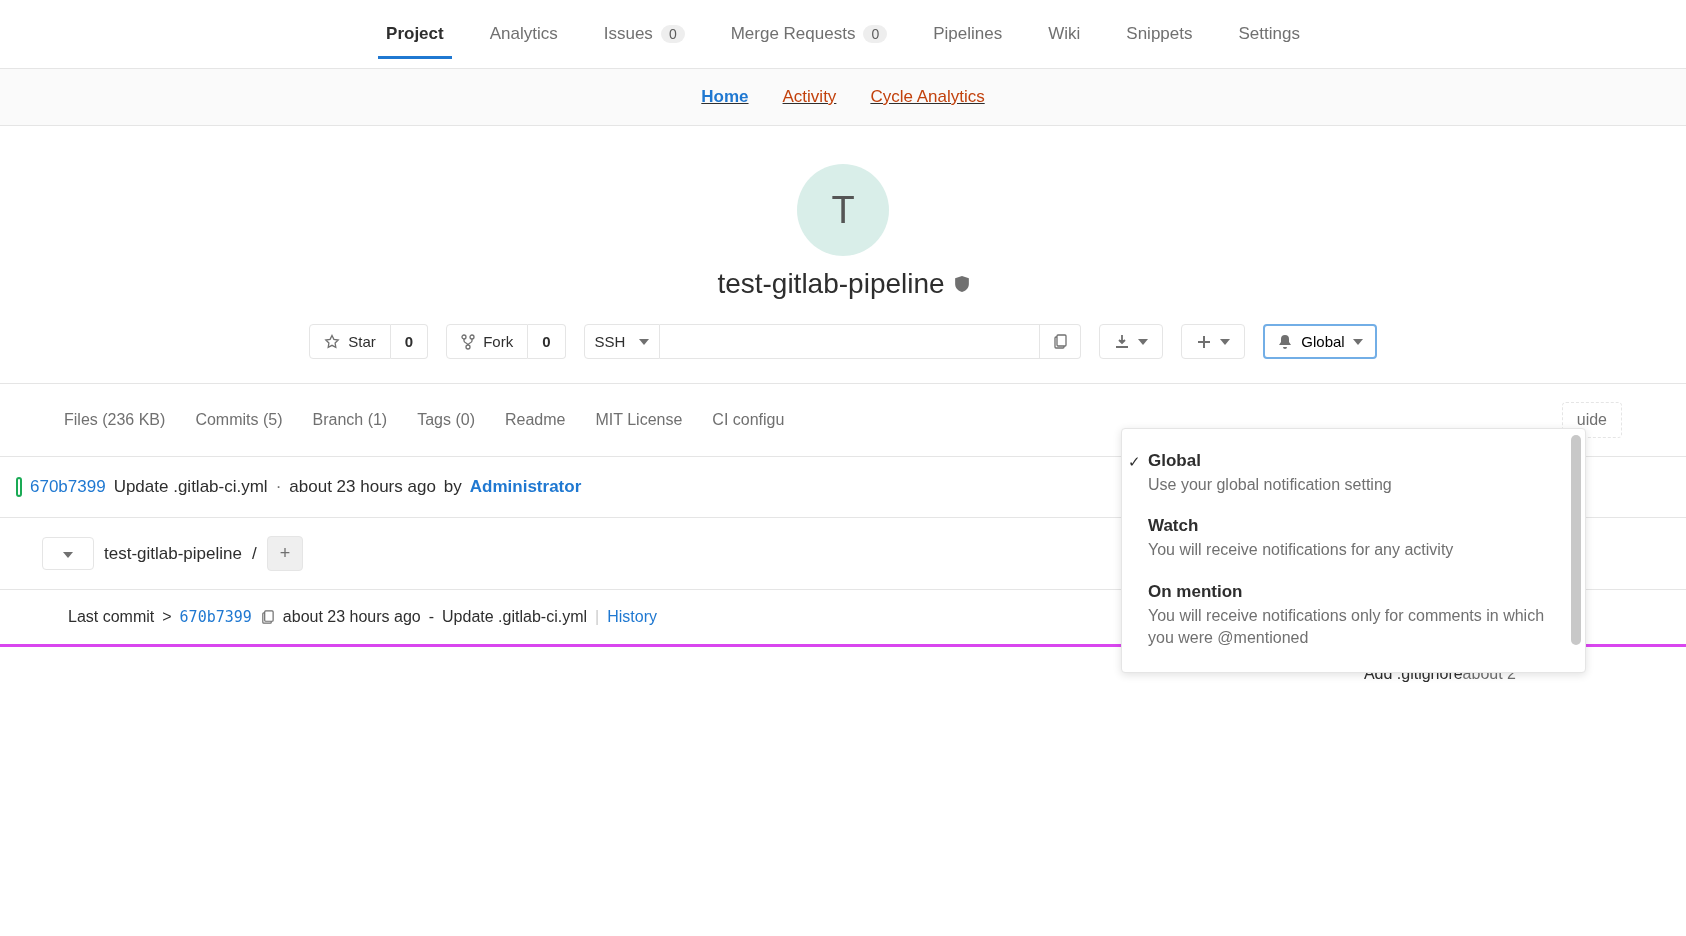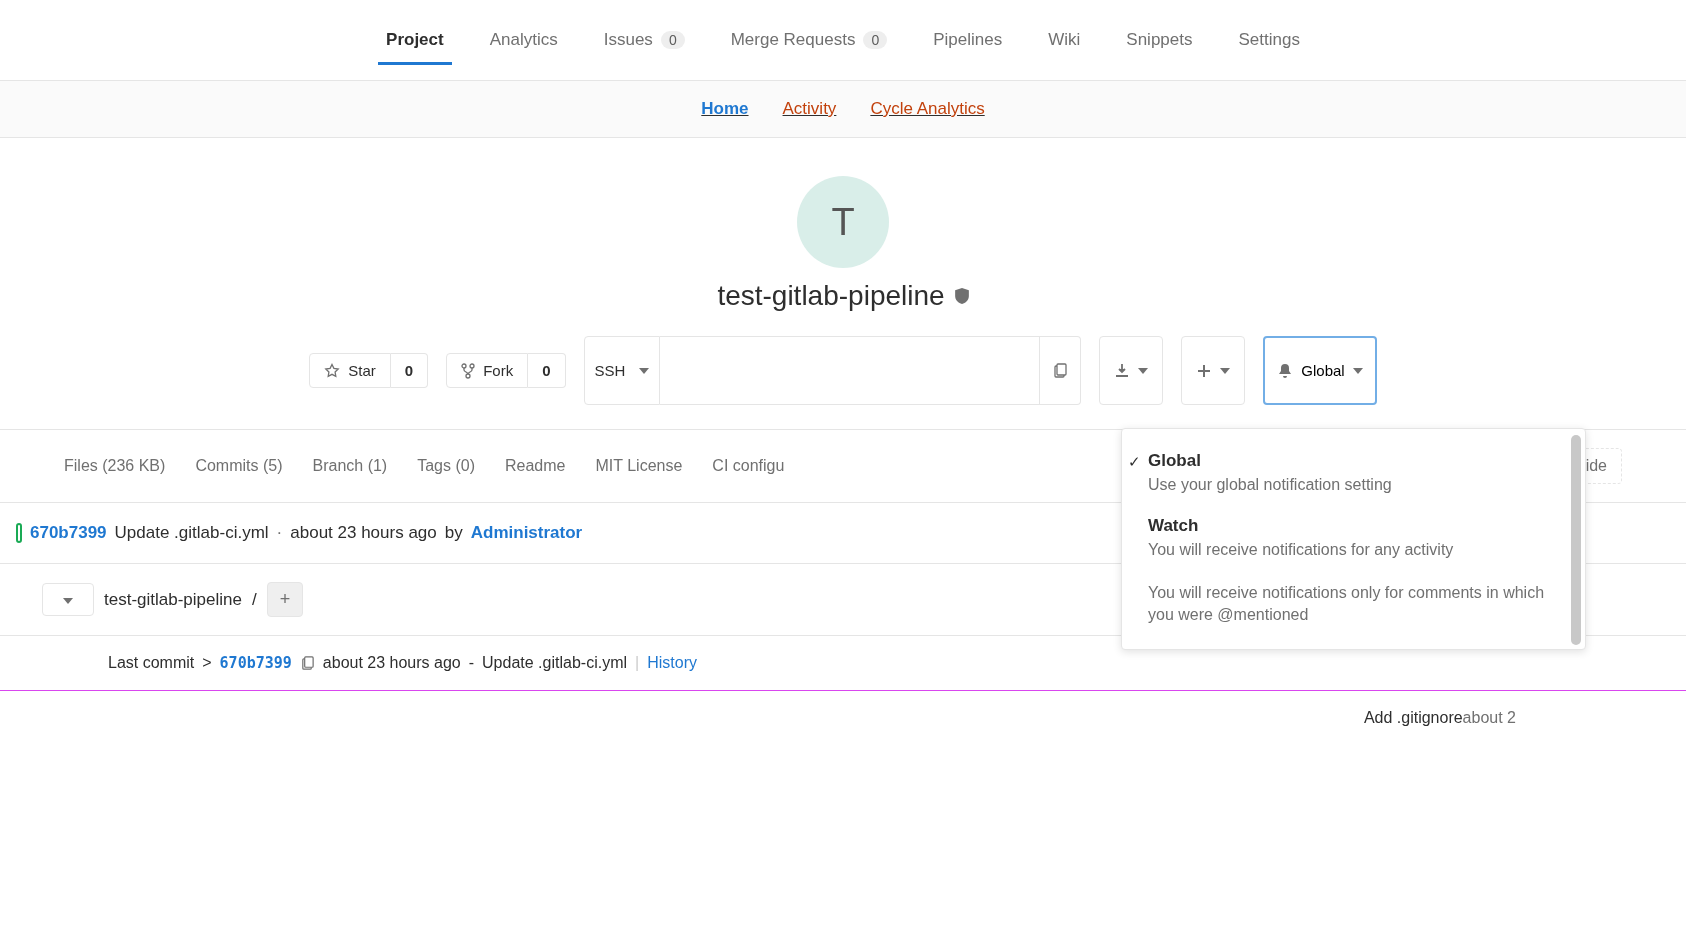--- a/index.html
+++ b/index.html
@@ -1,19 +1,19 @@
 <!DOCTYPE html>
 <html><head>
 <meta charset="utf-8">
 <style>
 * { box-sizing: border-box; margin: 0; padding: 0; }
 body { font-family: -apple-system, BlinkMacSystemFont, "Segoe UI", Helvetica, Arial, sans-serif; font-size: 15px; color: #2e2e2e; background: #fff; }
 a { text-decoration: none; }
 
-.top-nav { display: flex; justify-content: center; border-bottom: 1px solid #e5e5e5; padding: 16px 20px; gap: 30px; }
+.top-nav { display: flex; justify-content: center; border-bottom: 1px solid #e5e5e5; padding: 10px 20px; gap: 30px; }
 .top-nav .nav-item { padding: 14px 8px; color: #707070; font-size: 17px; cursor: pointer; position: relative; display: flex; align-items: center; gap: 8px; }
 .top-nav .nav-item.active { color: #2e2e2e; font-weight: 600; }
 .top-nav .nav-item.active::after { content: ""; position: absolute; left: 0; right: 0; bottom: -1px; height: 3px; background: #1f78d1; }
 .badge { display: inline-block; background: #eee; color: #5c5c5c; border-radius: 10px; padding: 1px 8px; font-size: 14px; }
 
 .sub-nav { display: flex; justify-content: center; background: #fafafa; border-bottom: 1px solid #e5e5e5; gap: 34px; padding: 18px 0; text-decoration: underline; }
 .sub-nav .sub-item { color: #c2410c; font-size: 17px; cursor: pointer; }
 .sub-nav .sub-item.active { color: #1f78d1; font-weight: 600; }
 
 .project-header { text-align: center; padding: 38px 0 24px; }
@@ -21,41 +21,41 @@
 .project-name { font-size: 28px; color: #2e2e2e; display: inline-flex; align-items: center; gap: 10px; }
 .privacy-icon { width: 14px; height: 16px; }
 
 .action-bar { display: flex; justify-content: center; align-items: stretch; gap: 18px; padding: 0 30px 24px; flex-wrap: nowrap; }
 .btn-group { display: inline-flex; align-items: center; }
 .btn { border: 1px solid #e5e5e5; background: #fff; padding: 8px 14px; border-radius: 4px; cursor: pointer; font-size: 15px; color: #2e2e2e; display: inline-flex; align-items: center; gap: 8px; }
 .btn-group .btn:first-child { border-top-right-radius: 0; border-bottom-right-radius: 0; }
 .btn-group .btn:last-child { border-top-left-radius: 0; border-bottom-left-radius: 0; border-left: none; }
 .count-box { border: 1px solid #e5e5e5; background: #fff; padding: 8px 14px; border-radius: 0 4px 4px 0; border-left: none; font-weight: 600; }
 .clone-group { display: inline-flex; align-items: stretch; }
-.clone-select { border: 1px solid #e5e5e5; border-radius: 4px 0 0 4px; padding: 25px 10px; background: #fff; cursor: pointer; display: flex; align-items: center; gap: 14px; }
+.clone-select { border: 1px solid #e5e5e5; border-radius: 4px 0 0 4px; padding: 8px 10px; background: #fff; cursor: pointer; display: flex; align-items: center; gap: 14px; }
 .clone-input { border: 1px solid #e5e5e5; border-left: none; width: 380px; padding: 8px 10px; font-size: 15px; background: #fff; }
 .clone-copy { border: 1px solid #e5e5e5; border-left: none; border-radius: 0 4px 4px 0; padding: 8px 12px; background: #fff; cursor: pointer; }
 .btn-global { border: 2px solid #72aee6; border-radius: 4px; padding: 7px 12px; background: #fff; cursor: pointer; display: inline-flex; align-items: center; gap: 8px; font-size: 15px; }
 .caret { display: inline-block; width: 0; height: 0; border-left: 5px solid transparent; border-right: 5px solid transparent; border-top: 6px solid #707070; }
 
 .stats-bar { display: flex; gap: 30px; padding: 18px 64px; border-top: 1px solid #e5e5e5; border-bottom: 1px solid #e5e5e5; color: #707070; font-size: 16px; align-items: center; position: relative; }
 .stats-bar .stat { cursor: pointer; }
 .guide-placeholder { margin-left: auto; border: 1px dashed #e5e5e5; padding: 8px 14px; border-radius: 4px; color: #707070; }
 
 .commit-bar { padding: 20px 0 20px 16px; border-bottom: 1px solid #e5e5e5; font-size: 17px; color: #2e2e2e; display: flex; align-items: center; gap: 8px; }
 .passed-pill { border: 2px solid #1aaa55; border-radius: 10px; width: 6px; height: 20px; display: inline-block; }
-.sha-link { color: #1f78d1; font-weight: 700; }
+.sha-link { color: #1f78d1; font-weight: 400; }
 .author-link { color: #1f78d1; font-weight: 600; }
 .dot { color: #707070; }
 
 .breadcrumb-bar { padding: 18px 42px; border-bottom: 1px solid #e5e5e5; display: flex; align-items: center; gap: 10px; font-size: 17px; color: #2e2e2e; }
 .branch-select { border: 1px solid #e5e5e5; padding: 8px 20px; border-radius: 4px; cursor: pointer; background: #fff; }
 .add-btn { border: 1px solid #e5e5e5; padding: 6px 12px; border-radius: 4px; cursor: pointer; color: #707070; font-size: 18px; }
 
-.last-commit-row { padding: 18px 170px 18px 108px; border-bottom: 1px solid #d946ef; display: flex; align-items: center; gap: 8px; font-size: 16px; color: #2e2e2e; justify-content: space-between; }
+.last-commit-row { padding: 18px 170px 18px 68px; border-bottom: 3px solid #d946ef; display: flex; align-items: center; gap: 8px; font-size: 16px; color: #2e2e2e; justify-content: space-between; }
 .last-commit-left { display: flex; align-items: center; gap: 8px; }
 .history-link { color: #1f78d1; }
 
 .file-row { padding: 18px 170px 18px 170px; font-size: 16px; color: #2e2e2e; display: flex; justify-content: flex-end; }
 .file-time { color: #707070; }
 
 .dropdown { position: absolute; right: 100px; top: 428px; width: 465px; background: #fff; border: 1px solid #e5e5e5; border-radius: 4px; box-shadow: 0 2px 8px rgba(0,0,0,0.12); z-index: 100; padding: 12px 0; max-height: 336px; overflow: hidden; }
 .dropdown-item { padding: 10px 26px; cursor: pointer; position: relative; }
 .dropdown-item .title { font-weight: 700; color: #2e2e2e; margin-bottom: 3px; font-size: 17px; }
 .dropdown-item .desc { color: #707070; font-size: 16px; line-height: 1.4; }
@@ -239,16 +239,17 @@
   <div class="dropdown-item">
     <span class="check">✓</span>
     <div class="title">Global</div>
     <div class="desc">Use your global notification setting</div>
   </div>
   <div class="dropdown-item">
     <div class="title">Watch</div>
     <div class="desc">You will receive notifications for any activity</div>
   </div>
   <div class="dropdown-item">
+    <div class="title">On mention</div>
     <div class="desc">You will receive notifications only for comments in which you were @mentioned</div>
   </div>
   <div class="dropdown-scrollbar"></div>
 </div>
 
 </body></html>

